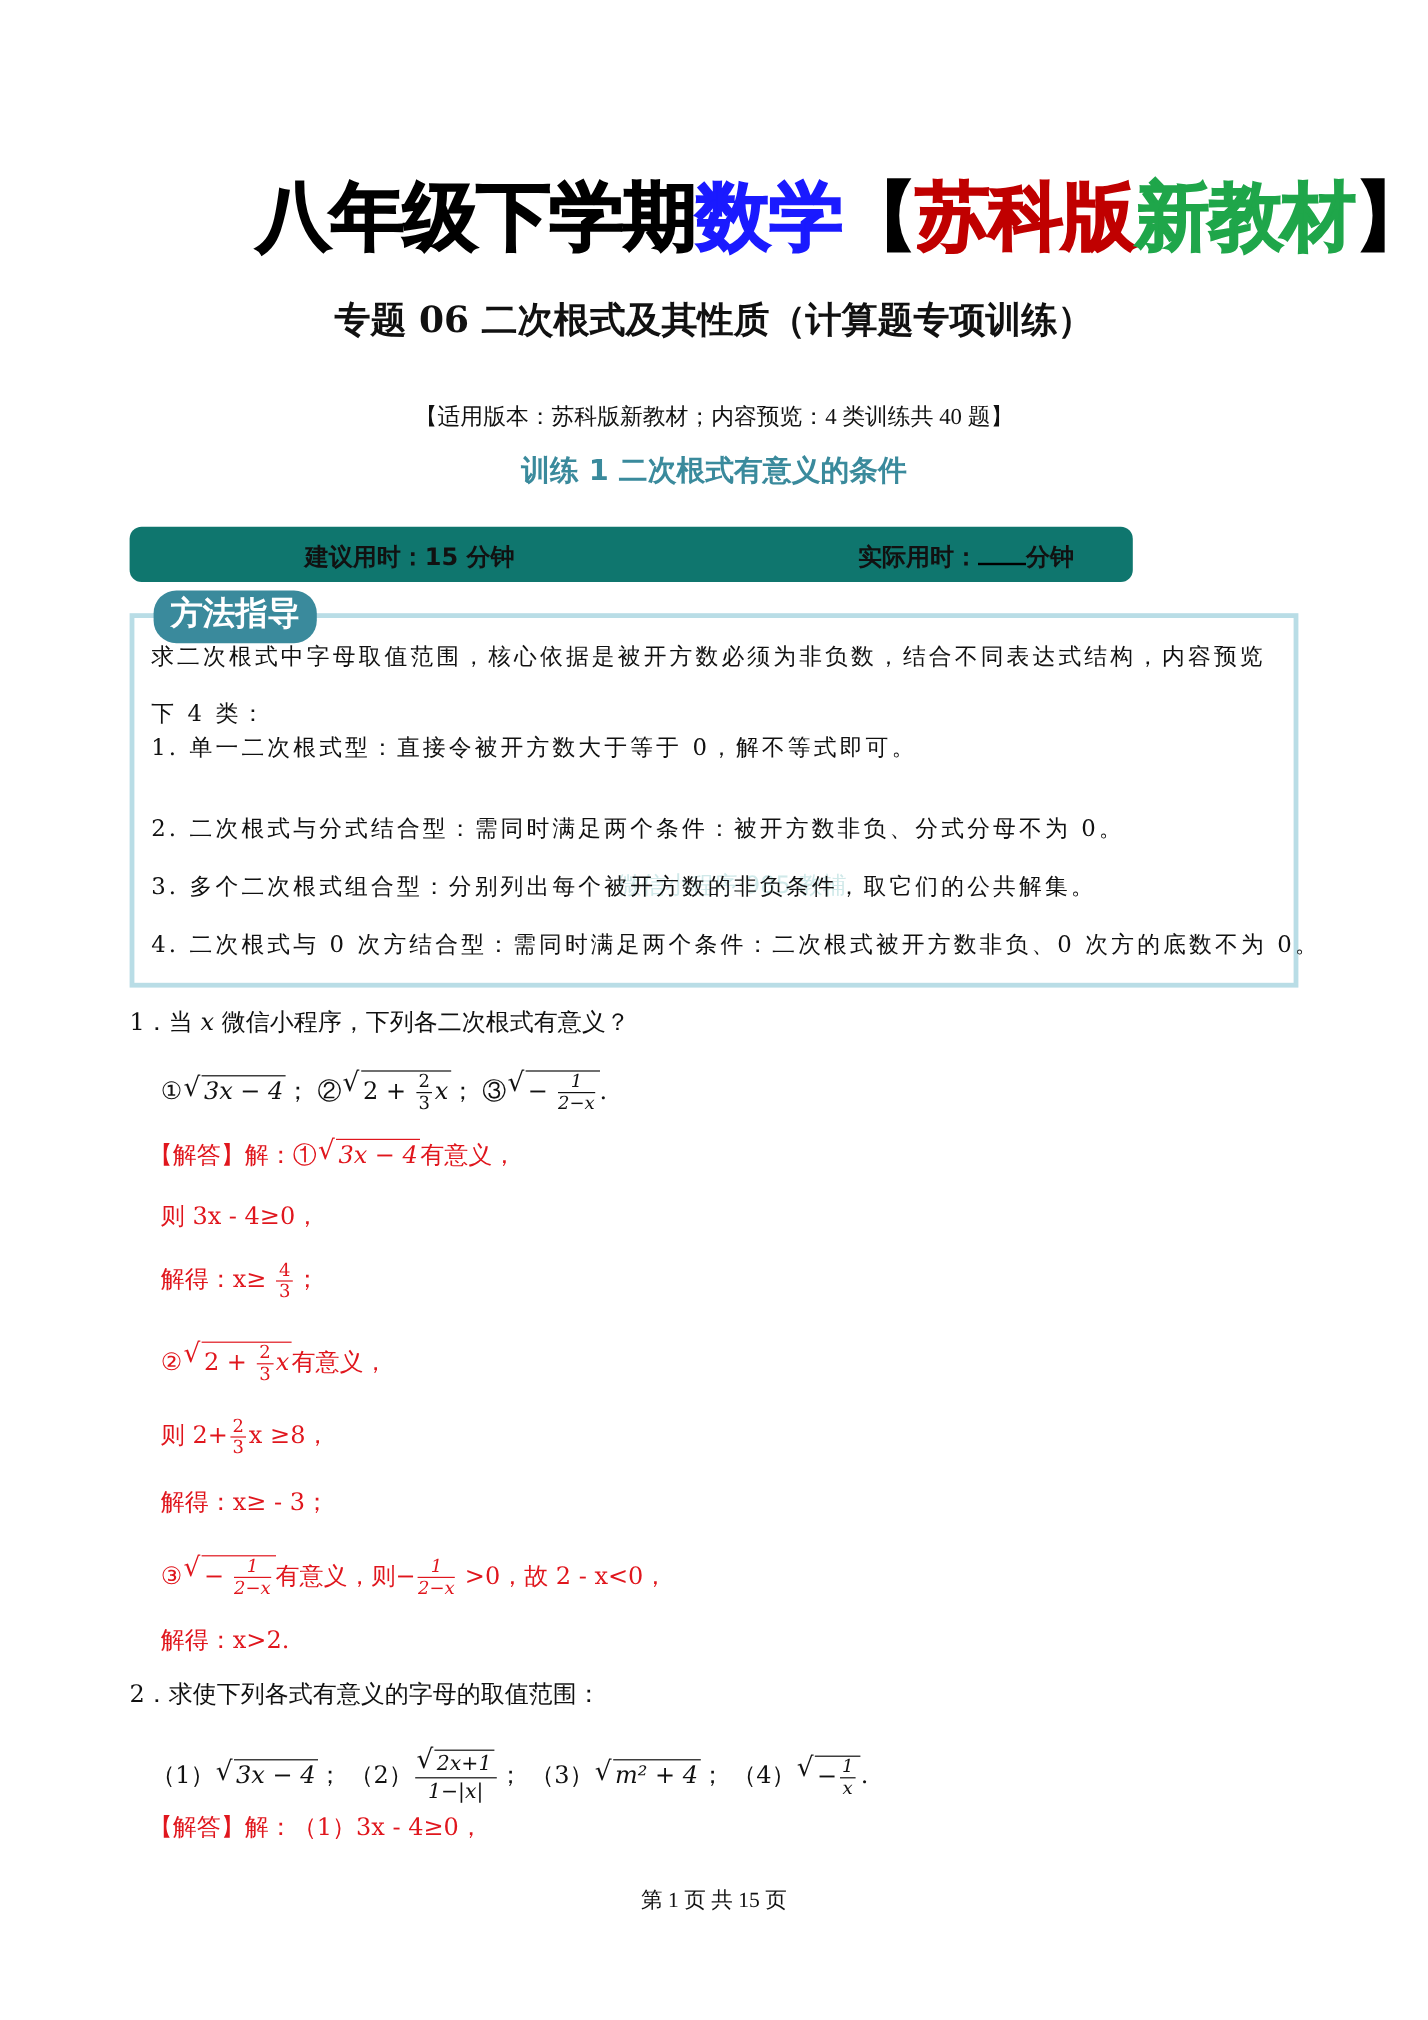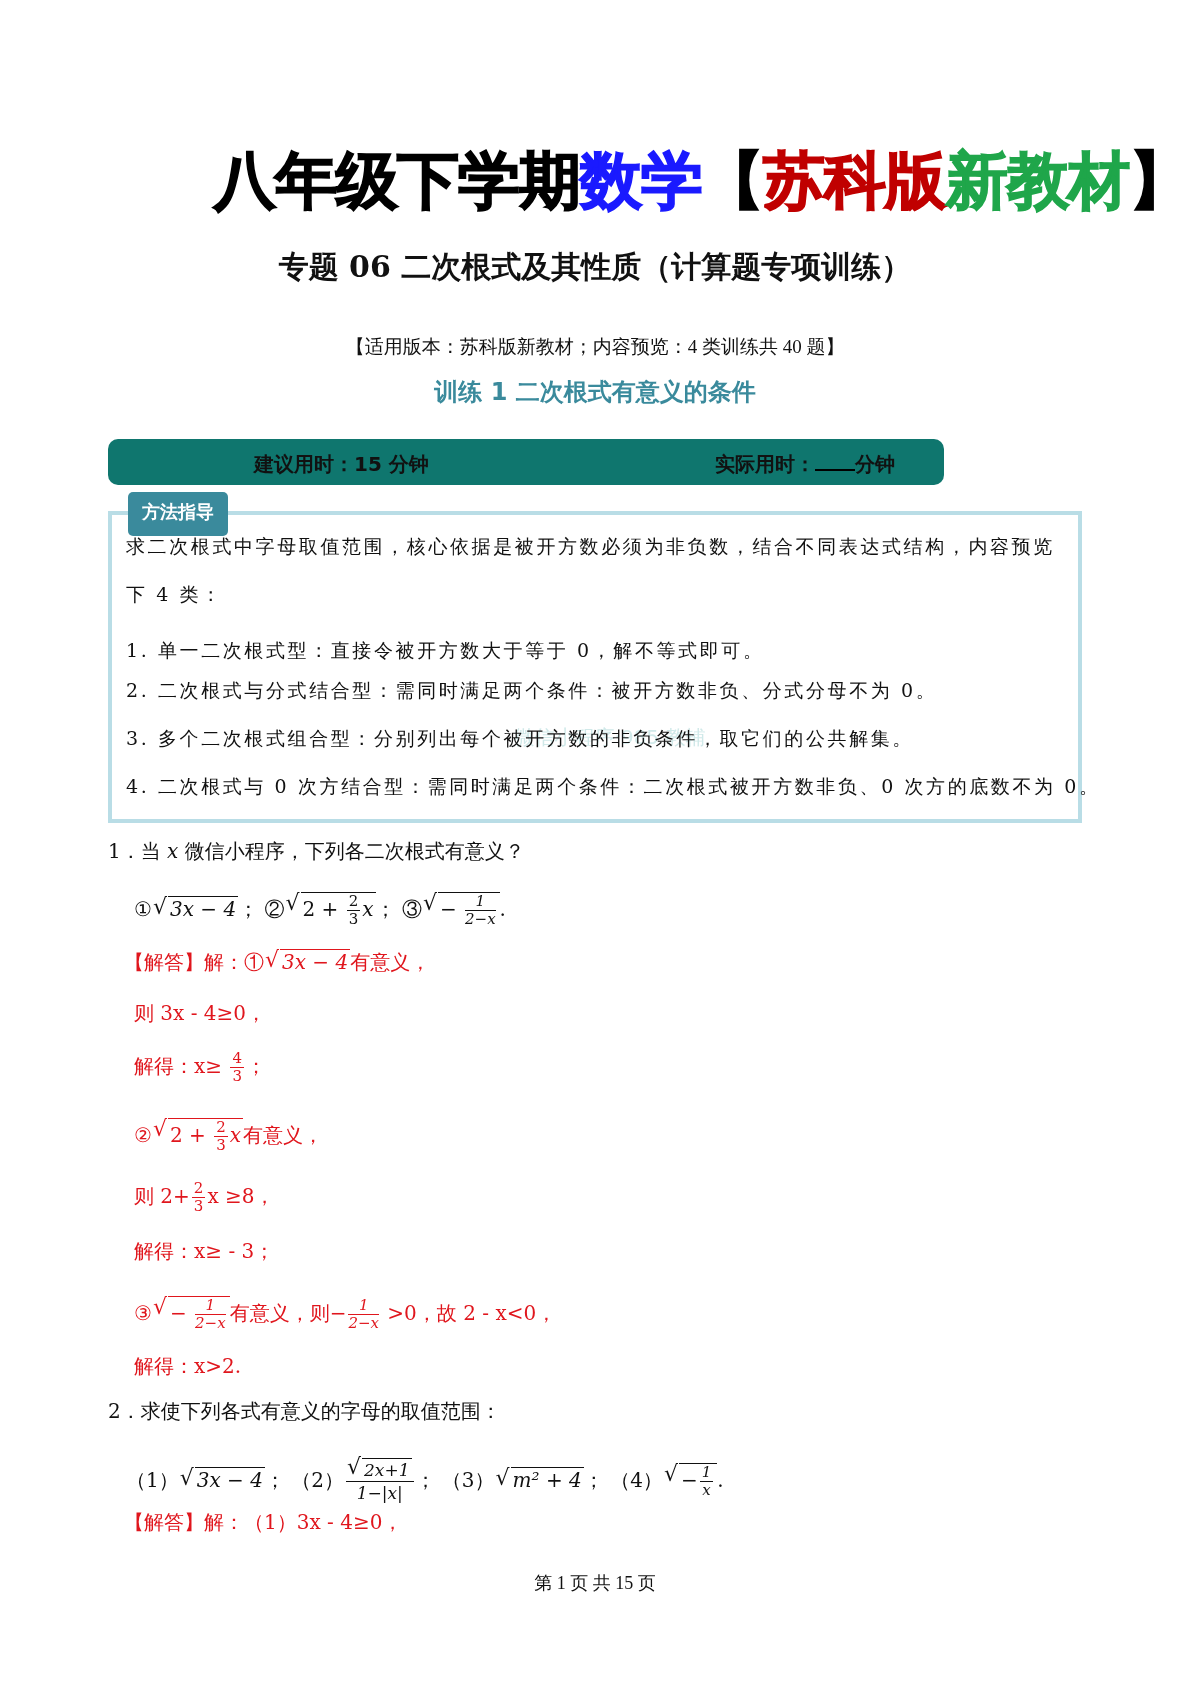--- a/index.html
+++ b/index.html
@@ -16,21 +16,21 @@
   .scope { left:0; width:1190px; top:334px; text-align:center; font-size:19px;
     font-family:"Liberation Serif","DejaVu Serif",serif; }
   .section-title { left:0; width:1190px; top:376px; text-align:center; font-size:24px; font-weight:bold;
     color:#3a8a9c; font-family:"DejaVu Sans","Liberation Sans",sans-serif; }
   .time-bar { left:108px; top:439px; width:836px; height:46px; background:#0f766e; border-radius:10px; }
   .time-bar .lbl { position:absolute; top:12px; font-size:20px; font-weight:bold;
     font-family:"DejaVu Sans","Liberation Sans",sans-serif; }
   .blank { display:inline-block; width:40px; border-bottom:2px solid #000; height:16px; vertical-align:baseline; }
   .method-box { left:108px; top:511px; width:966px; height:304px; border:4px solid #b9dde6; background:#fff; }
   .method-tab { left:128px; top:492px; height:44px; padding:0 14px; background:#3a8a9c; color:#fff;
-    border-radius:5px; font-size:18px; font-weight:bold; line-height:40px;
+    border-radius:19px; font-size:27px; font-weight:bold; line-height:40px;
     font-family:"DejaVu Sans","Liberation Sans",sans-serif; }
   .method-line { left:126px; font-size:19px; letter-spacing:2.6px; white-space:nowrap;
     font-family:"DejaVu Serif","Liberation Serif",serif; }
   .watermark { left:480px; top:690px; width:260px; height:140px; text-align:center; color:#c5e4e4; opacity:0.8;
     font-family:"DejaVu Sans","Liberation Sans",sans-serif; }
   .watermark .big { font-size:72px; font-weight:bold; line-height:70px; }
   .watermark .small { font-size:20px; }
   .q { left:108px; font-size:20px; white-space:nowrap; }
   .ans { color:#e0161d; font-size:20px; white-space:nowrap; left:134px; }
   .math { font-family:"DejaVu Serif","Liberation Serif",serif; }
@@ -60,21 +60,21 @@
   </span>
 </div>
 
 <div class="abs method-box"></div>
 <div class="abs watermark">
   <div class="small" style="margin-top:34px;">微信小程序·985 教辅</div>
 </div>
 <div class="abs method-tab">方法指导</div>
 <div class="abs method-line" style="top:534px;">求二次根式中字母取值范围，核心依据是被开方数必须为非负数，结合不同表达式结构，内容预览</div>
 <div class="abs method-line" style="top:582px;">下 4 类：</div>
-<div class="abs method-line" style="top:638px;text-align:right;">1. 单一二次根式型：直接令被开方数大于等于 0，解不等式即可。</div>
+<div class="abs method-line" style="top:610px;text-align:right;">1. 单一二次根式型：直接令被开方数大于等于 0，解不等式即可。</div>
 <div class="abs method-line" style="top:678px;">2. 二次根式与分式结合型：需同时满足两个条件：被开方数非负、分式分母不为 0。</div>
 <div class="abs method-line" style="top:726px;">3. 多个二次根式组合型：分别列出每个被开方数的非负条件，取它们的公共解集。</div>
 <div class="abs method-line" style="top:774px;">4. 二次根式与 0 次方结合型：需同时满足两个条件：二次根式被开方数非负、0 次方的底数不为 0。</div>
 
 <div class="abs q" style="top:838px;">
   <span>1．当 </span><span class="it">x</span><span> 微信小程序，下列各二次根式有意义？</span>
 </div>
 <div class="abs q math" style="top:892px; left:134px;">
   <span>①</span><span style="margin-left:16px;" class="sqrt it">3x − 4</span><span>；</span>
   <span>②</span><span style="margin-left:16px;" class="sqrt"><span>2 + </span><span class="frac">

